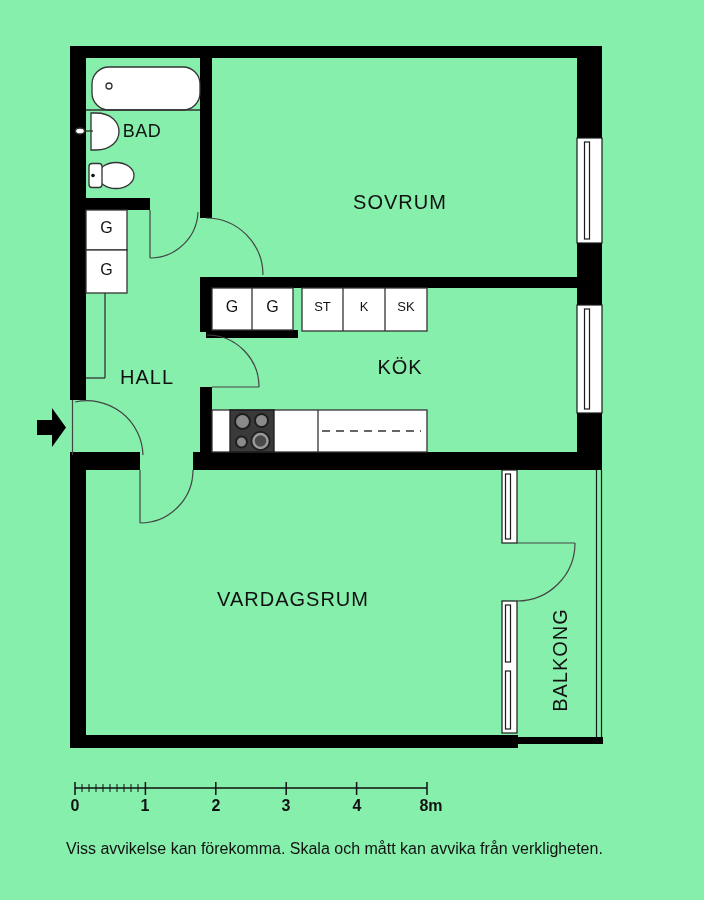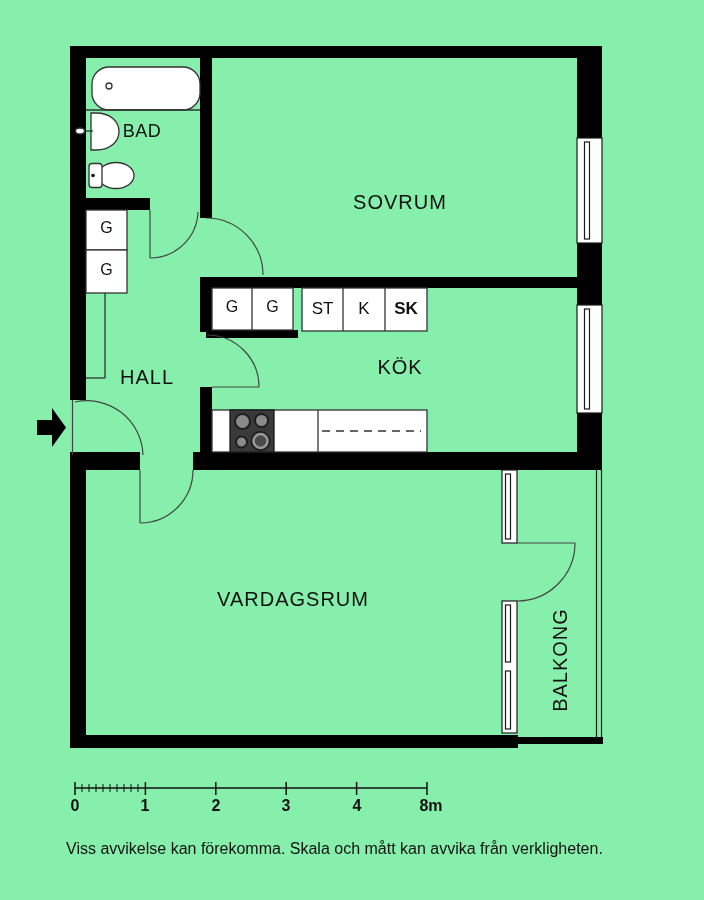--- a/index.html
+++ b/index.html
@@ -7,21 +7,21 @@
     position:relative;width:704px;height:900px;background:#86efac;overflow:hidden;
     font-family:"Liberation Sans",sans-serif;color:#000;
   }
   #plan-svg{position:absolute;left:0;top:0;}
   .lbl{
     position:absolute;text-align:center;white-space:nowrap;
     font-family:"Liberation Sans",sans-serif;color:#111;
   }
   .room{font-size:20px;letter-spacing:1px;}
   .small{font-size:16px;}
-  .unit{font-size:17px;}
+  .unit{font-size:13px;}
   .bad{font-size:18px;letter-spacing:0.5px;}
   .vertical{transform:rotate(-90deg);transform-origin:center center;}
   .scale-num{font-size:16px;font-weight:bold;}
   .disclaimer{font-size:16px;text-align:right;}
 </style>
 </head>
 <body>
 
 <div id="canvas">
 
@@ -156,21 +156,21 @@
   <div class="lbl room" style="left:330px;top:356px;width:140px;">KÖK</div>
   <div class="lbl room" style="left:178px;top:588px;width:230px;">VARDAGSRUM</div>
   <div class="lbl room vertical" style="left:480px;top:648px;width:160px;height:24px;line-height:24px;">BALKONG</div>
 
   <div class="lbl small" style="left:86px;top:219px;width:41px;">G</div>
   <div class="lbl small" style="left:86px;top:261px;width:41px;">G</div>
   <div class="lbl small" style="left:212px;top:298px;width:40px;">G</div>
   <div class="lbl small" style="left:252px;top:298px;width:41px;">G</div>
   <div class="lbl unit" style="left:302px;top:299px;width:41px;">ST</div>
   <div class="lbl unit" style="left:343px;top:299px;width:42px;">K</div>
-  <div class="lbl unit" style="left:385px;top:299px;width:42px;font-weight:bold;">SK</div>
+  <div class="lbl unit" style="left:385px;top:299px;width:42px;">SK</div>
 
   <div class="lbl scale-num" style="left:55px;top:797px;width:40px;">0</div>
   <div class="lbl scale-num" style="left:125px;top:797px;width:40px;">1</div>
   <div class="lbl scale-num" style="left:196px;top:797px;width:40px;">2</div>
   <div class="lbl scale-num" style="left:266px;top:797px;width:40px;">3</div>
   <div class="lbl scale-num" style="left:337px;top:797px;width:40px;">4</div>
   <div class="lbl scale-num" style="left:411px;top:797px;width:40px;">8m</div>
 
   <div class="lbl disclaimer" style="left:66px;top:840px;">Viss avvikelse kan förekomma. Skala och mått kan avvika från verkligheten.</div>
 </div>

